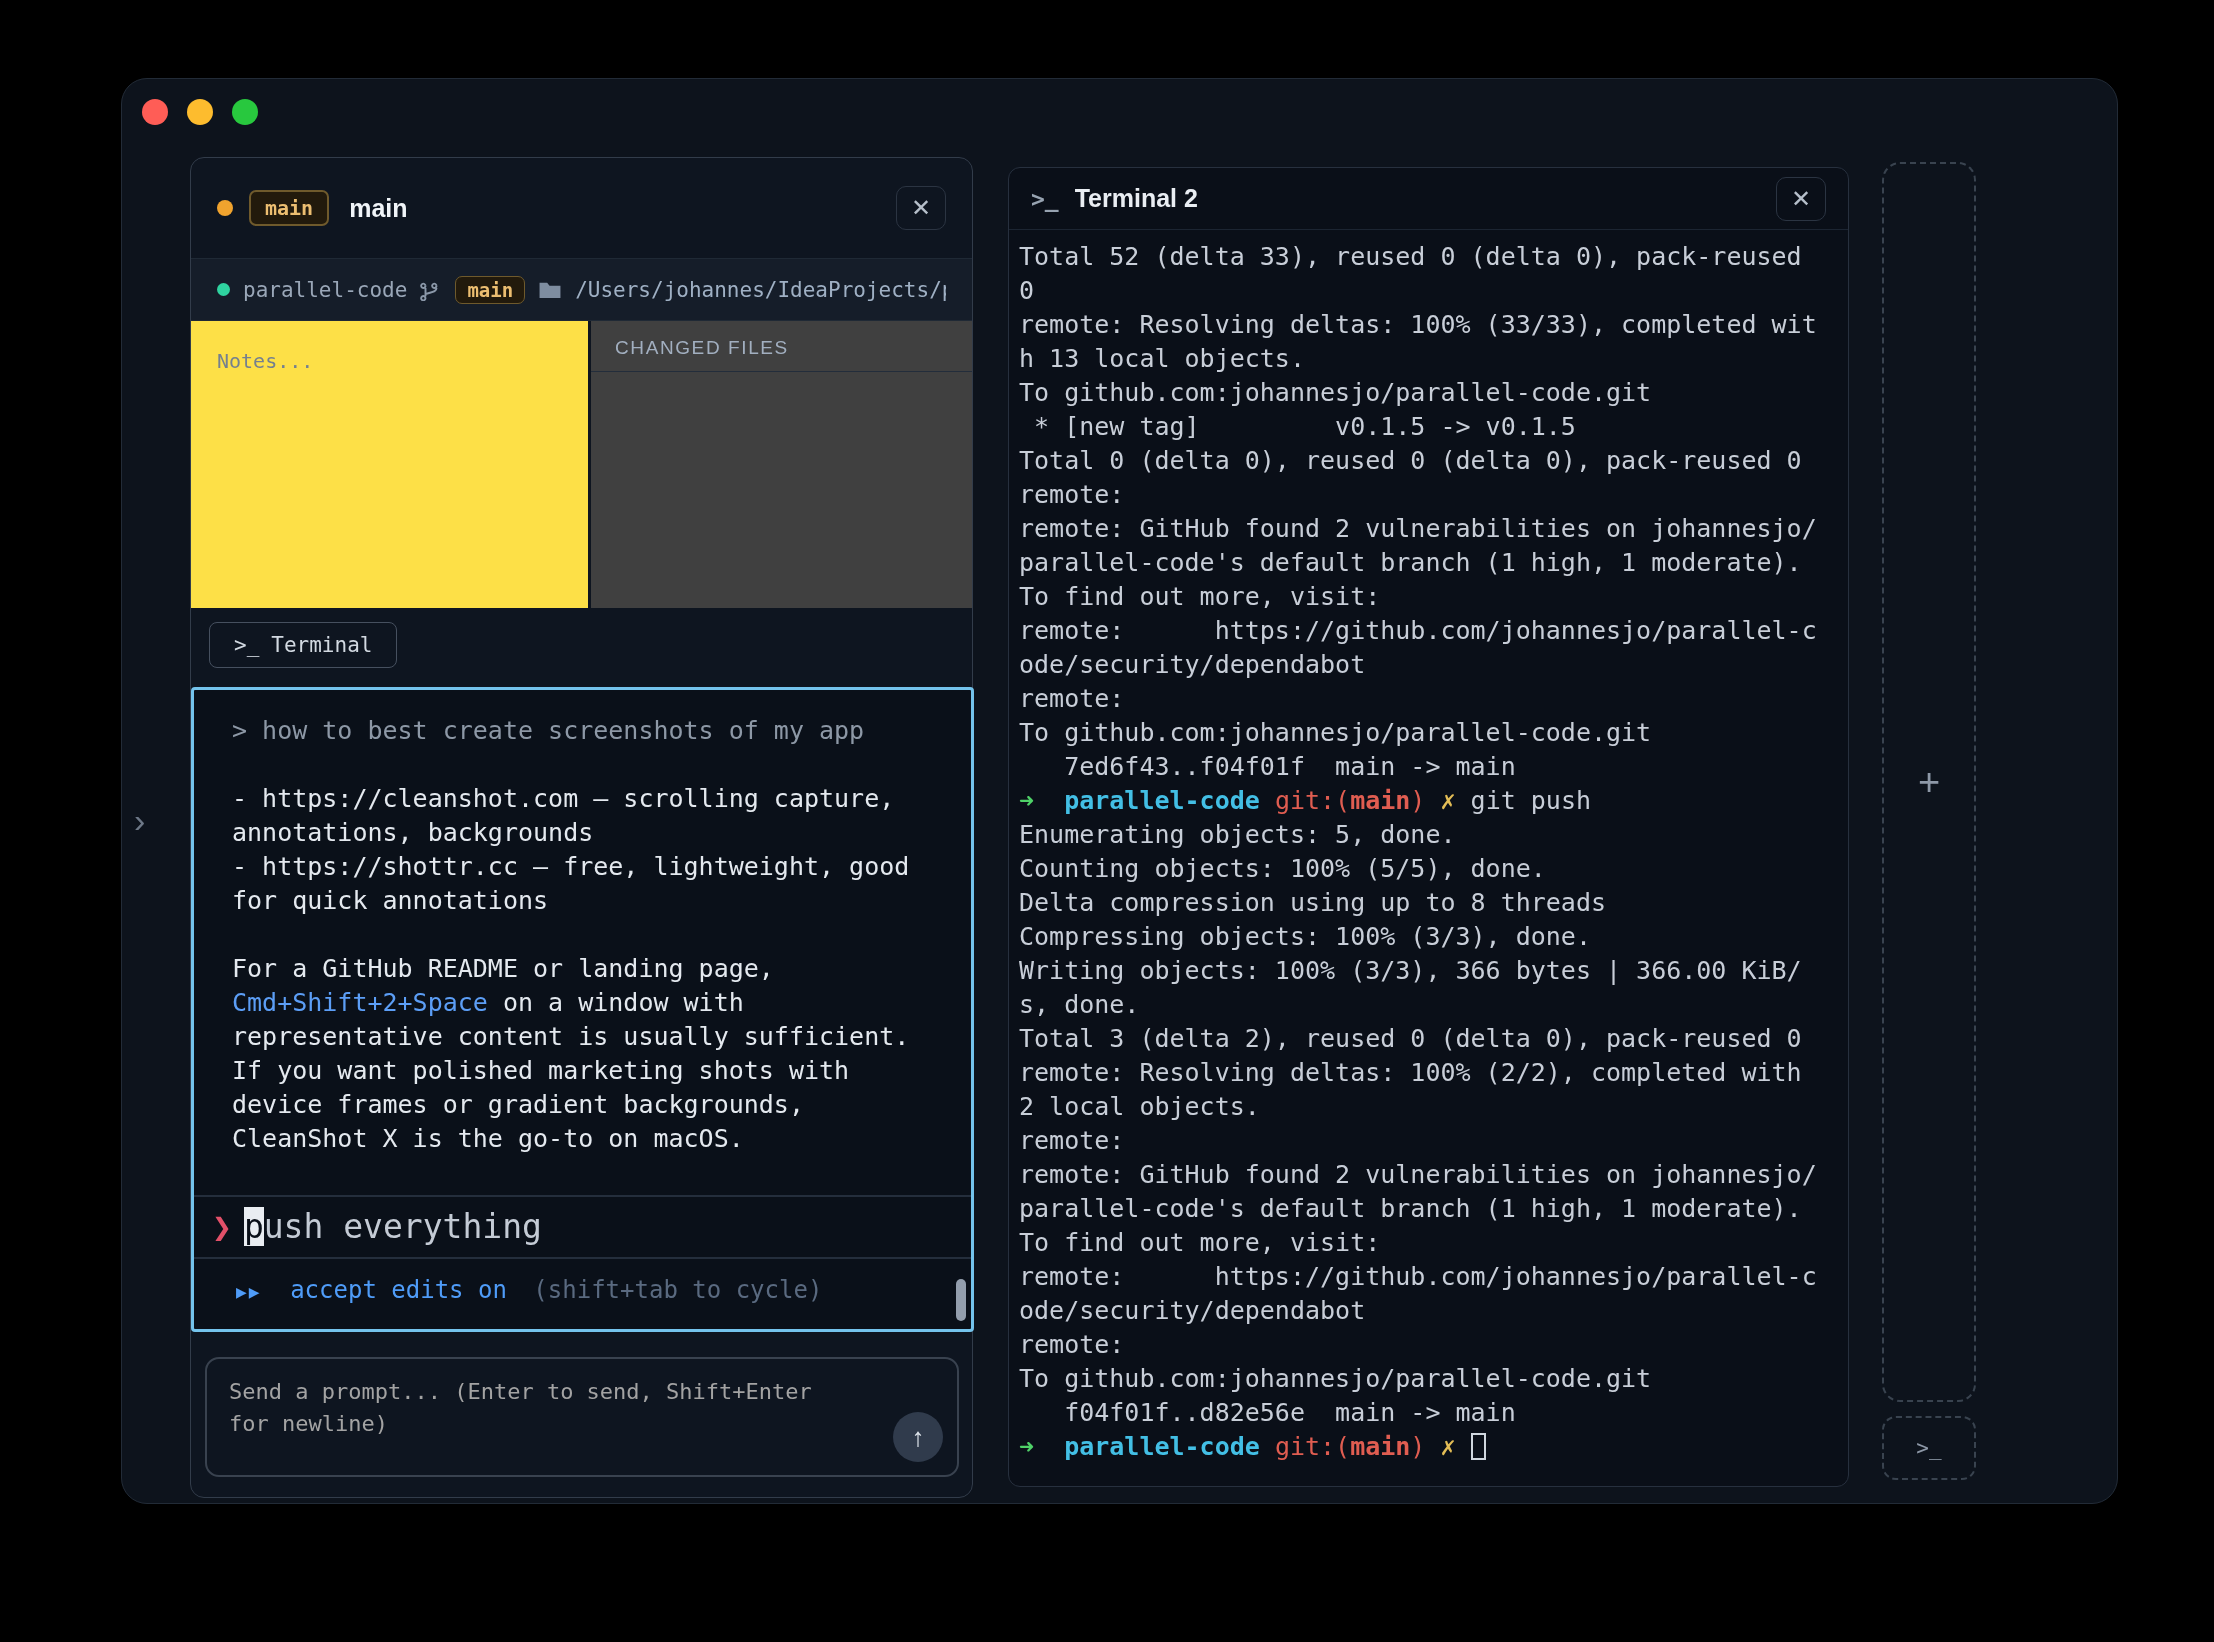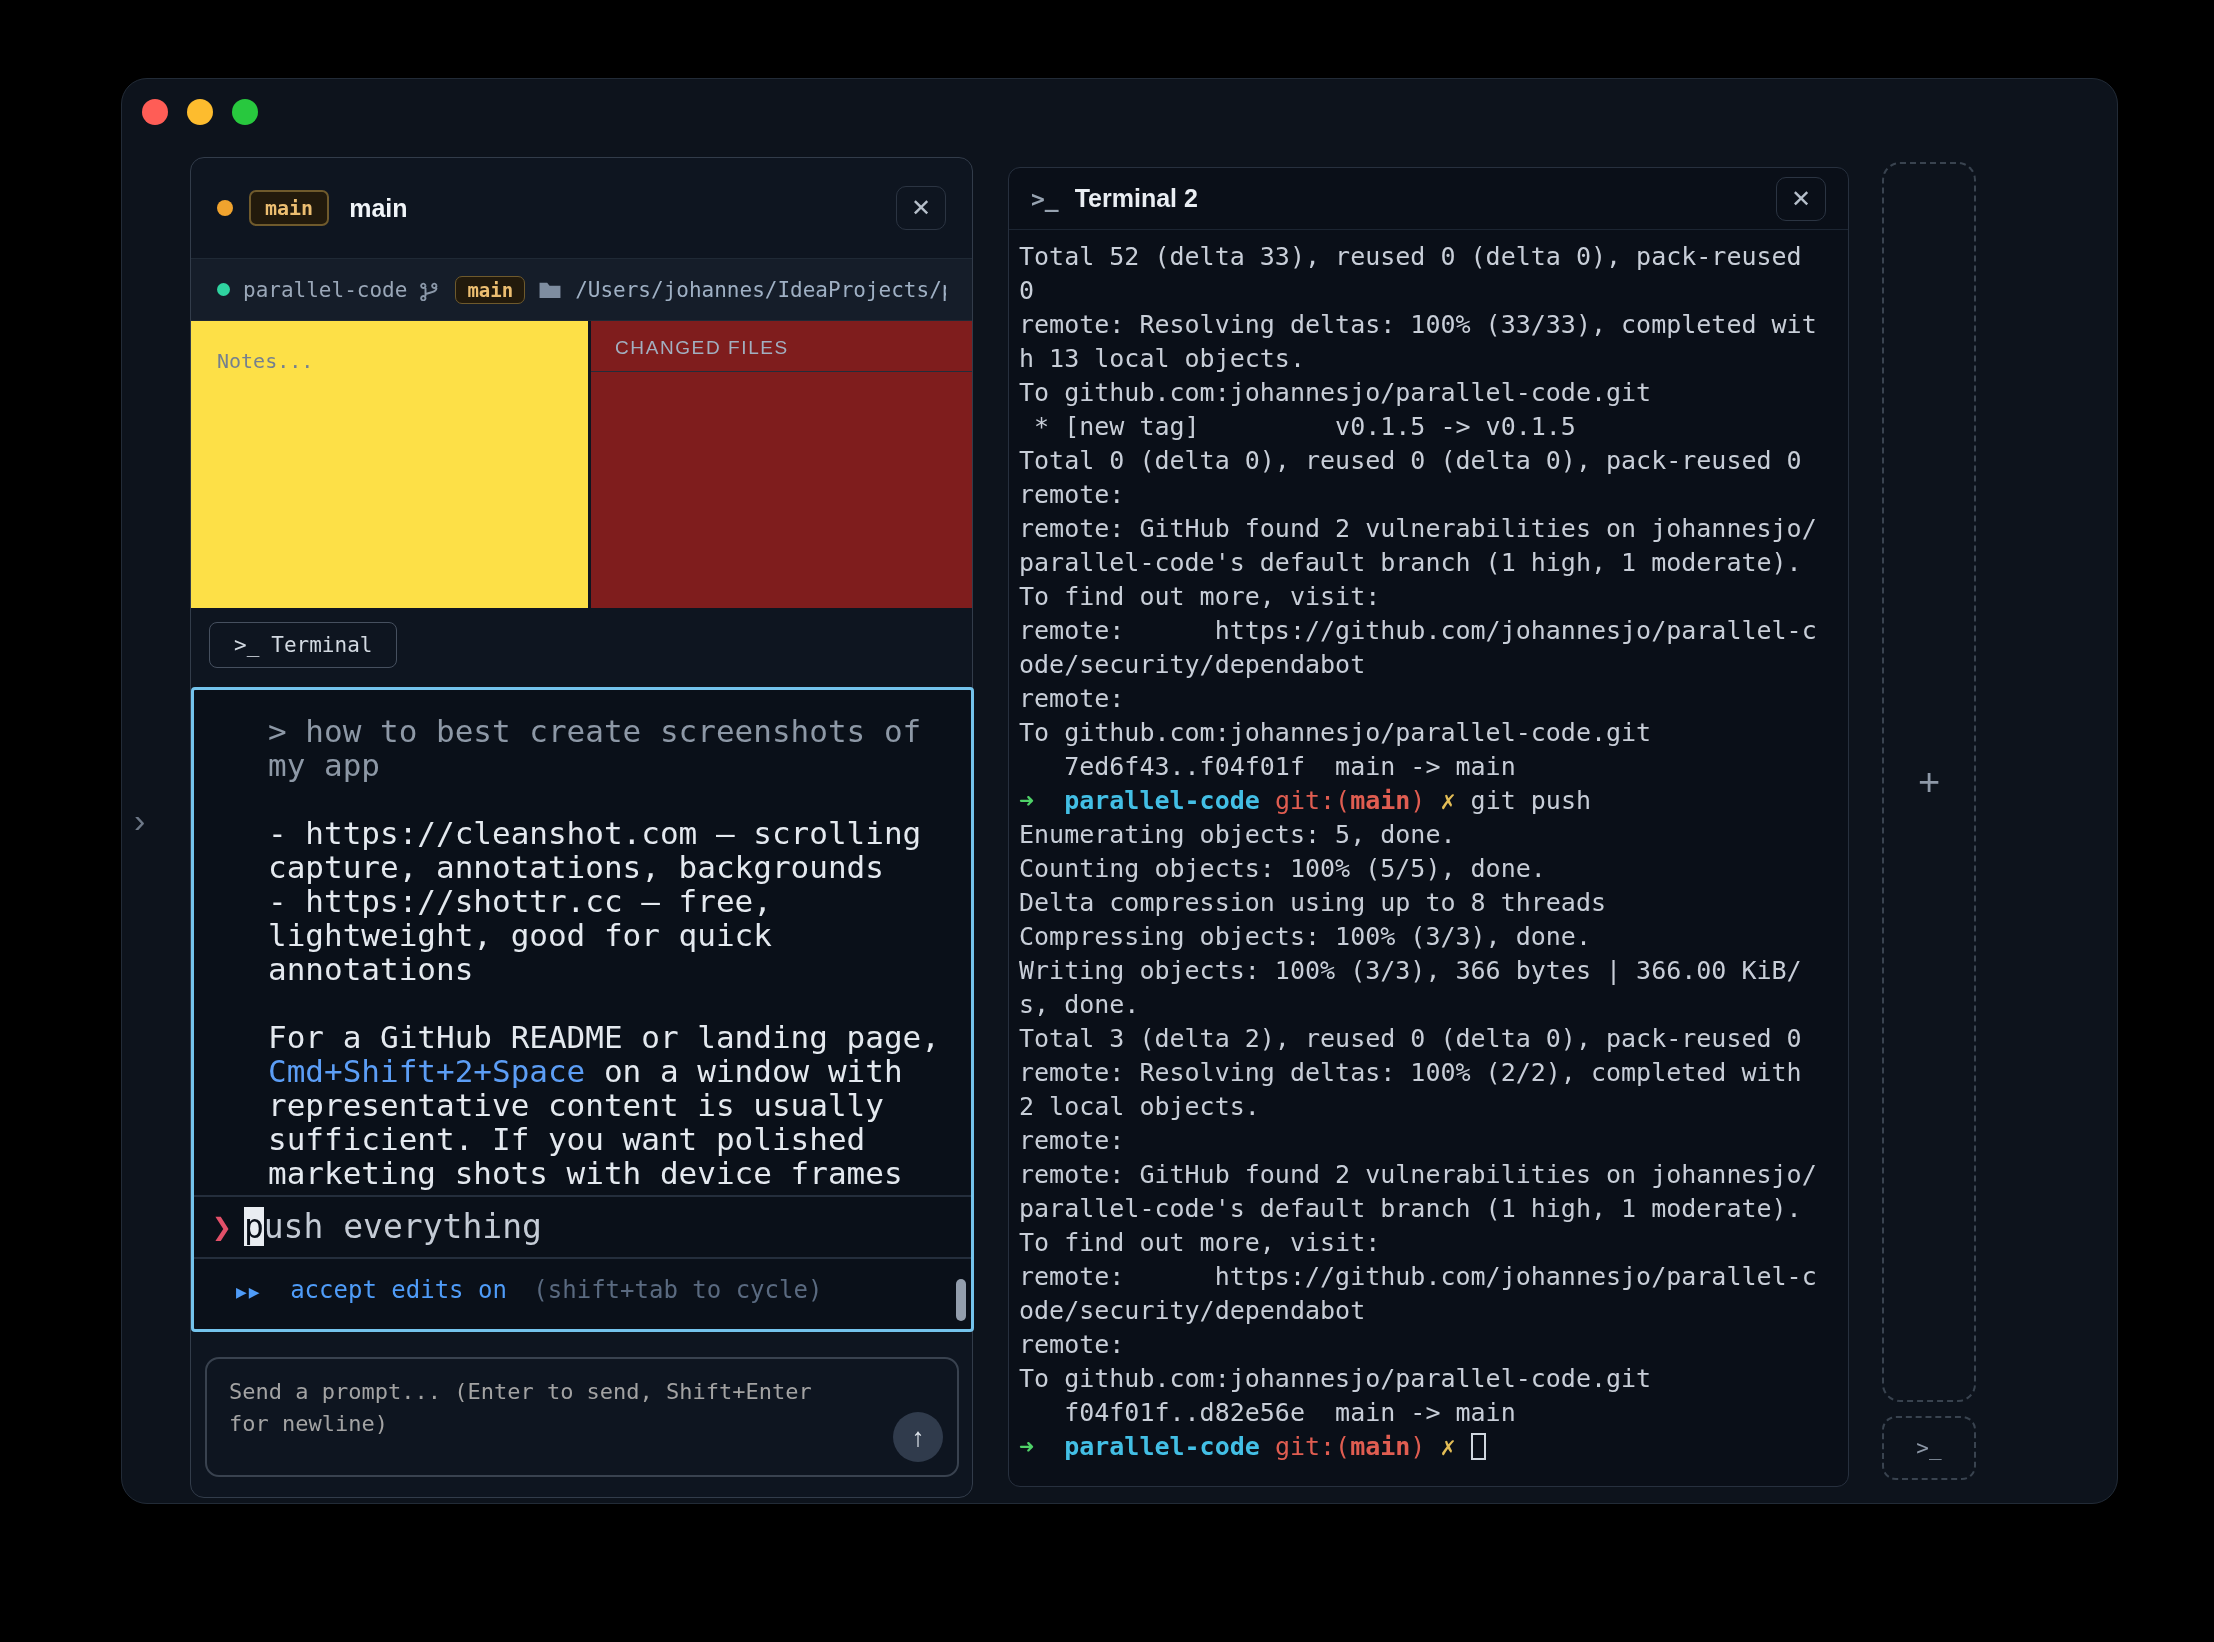--- a/index.html
+++ b/index.html
@@ -37,36 +37,36 @@
               align-items:center; gap:13px; padding:0 26px; }
   .dot-green { width:13px; height:13px; background:#2fd3a0; border-radius:50%; flex:none; }
   .repo-name { font-size:21px; color:#9aa7b8; }
   .badge.small { font-size:19px; padding:2px 11px; border-width:1.5px; }
   .repo-path { font-size:21px; color:#9fb0c4; white-space:nowrap; overflow:hidden; flex:1; }
   .svg-icon { flex:none; display:block; }
 
   .notes-panel { position:absolute; top:163px; left:0; width:397px; height:287px;
                  background:#fde047; padding:28px 26px; color:#75808f; font-size:20px; }
   .changed-panel { position:absolute; top:163px; left:400px; right:0; height:287px;
-                   background:#7f1d1d; }
+                   background:#404040; }
   .changed-head { padding:16px 24px 12px; font-family:"Liberation Sans", sans-serif;
                   font-size:19px; letter-spacing:1.6px; color:#a2afc0;
                   border-bottom:1px solid #232d3b; }
 
   .term-btn { position:absolute; left:18px; top:464px; height:46px; padding:0 24px;
               display:flex; align-items:center; gap:12px; background:transparent;
               border:1px solid #46505f; border-radius:8px; color:#d2d9e1; font-size:21px;
               font-family:"DejaVu Sans Mono", monospace; cursor:pointer; }
 
   
   .claude-pane { position:absolute; left:0; top:529px; width:783px; height:645px;
                  background:#0a1019; border:3px solid #74c3ec; border-radius:4px;
                  display:flex; flex-direction:column; }
-  .cc-content { flex:1; padding:24px 24px 16px 38px; overflow:hidden; font-size:31px;
-                line-height:34px;margin-left:36px; }
+  .cc-content { flex:1; padding:24px 24px 16px 38px; overflow:hidden; font-size:25px;
+                line-height:34px; }
   .cc-user { color:#8d98a6; margin-bottom:34px; white-space:pre-wrap; }
   .cc-par { max-width:45ch; white-space:pre-wrap; color:#e4e9ef; }
   .cc-par.blank { min-height:34px; }
   .cc-hr { height:2px; background:#242e3c; flex:none; }
   .cc-input { padding:13px 20px 13px 18px; font-size:33px; line-height:34px; color:#c4cbd5; }
   .cc-prompt { color:#e25069; margin-right:12px; }
   .inv { background:#e9edf2; color:#0a1019; }
   .cc-status { padding:14px 20px 20px 42px; font-size:24px; line-height:34px; }
   .cc-arrows { color:#4f9cf8; font-size:18px; letter-spacing:2px; margin-right:14px; }
   .cc-mode { color:#4f9cf8; margin-right:12px; }

